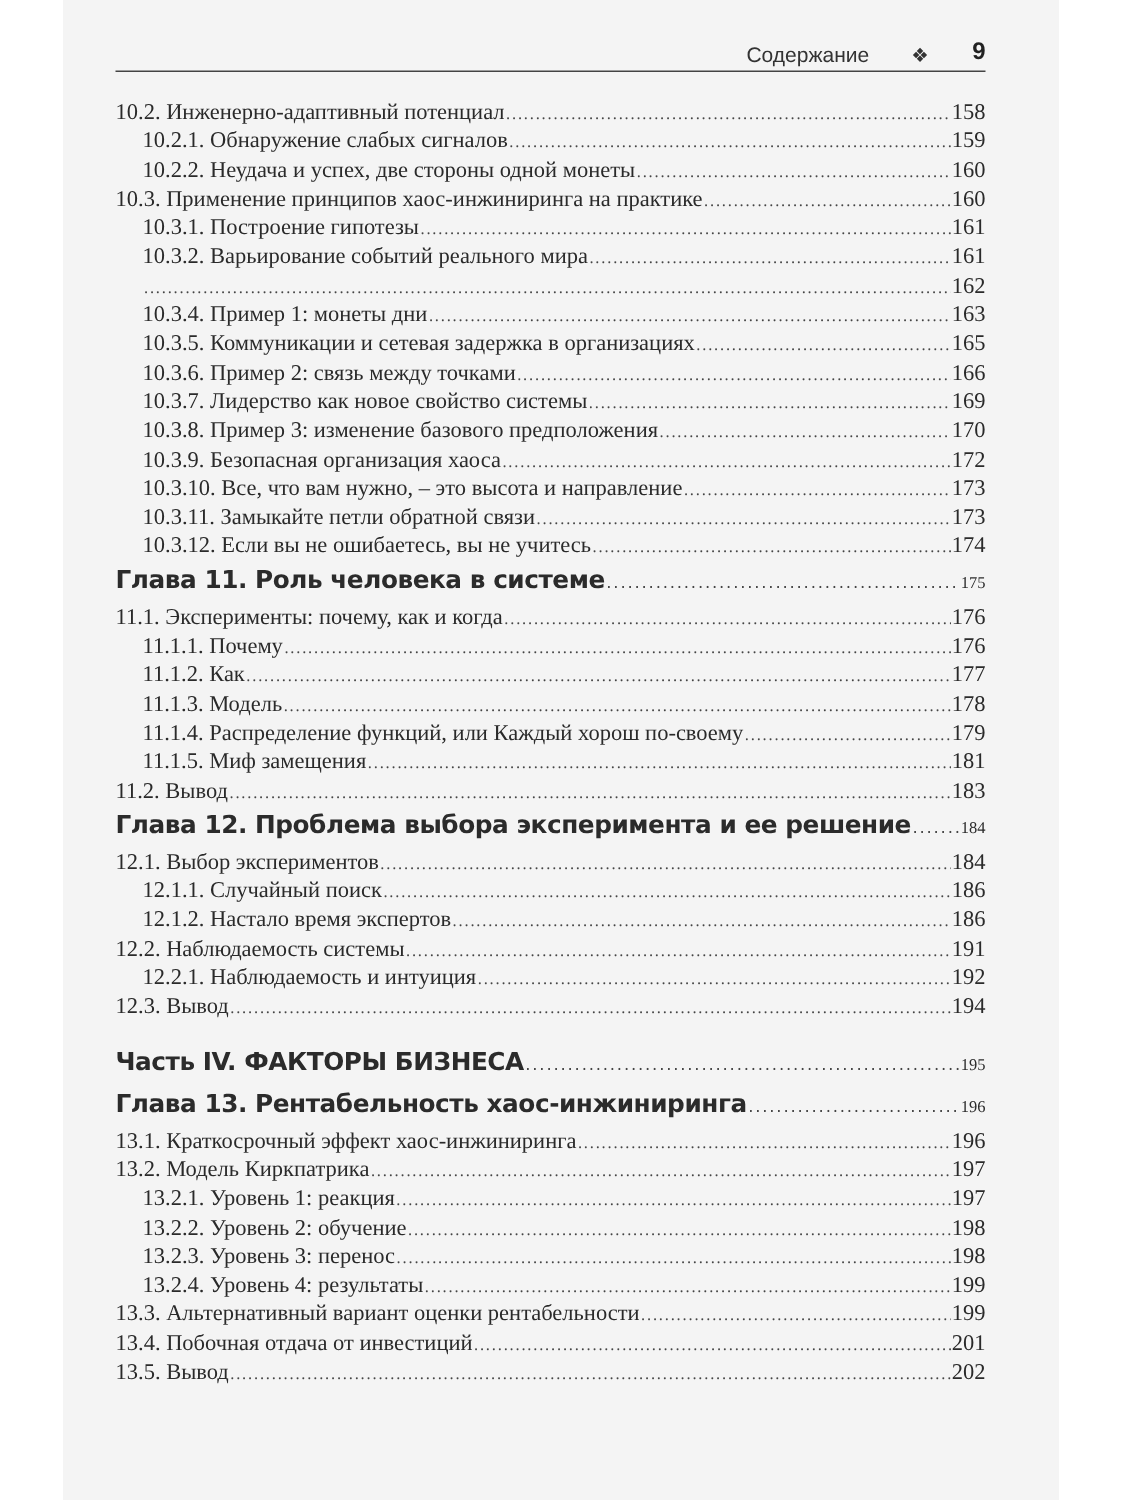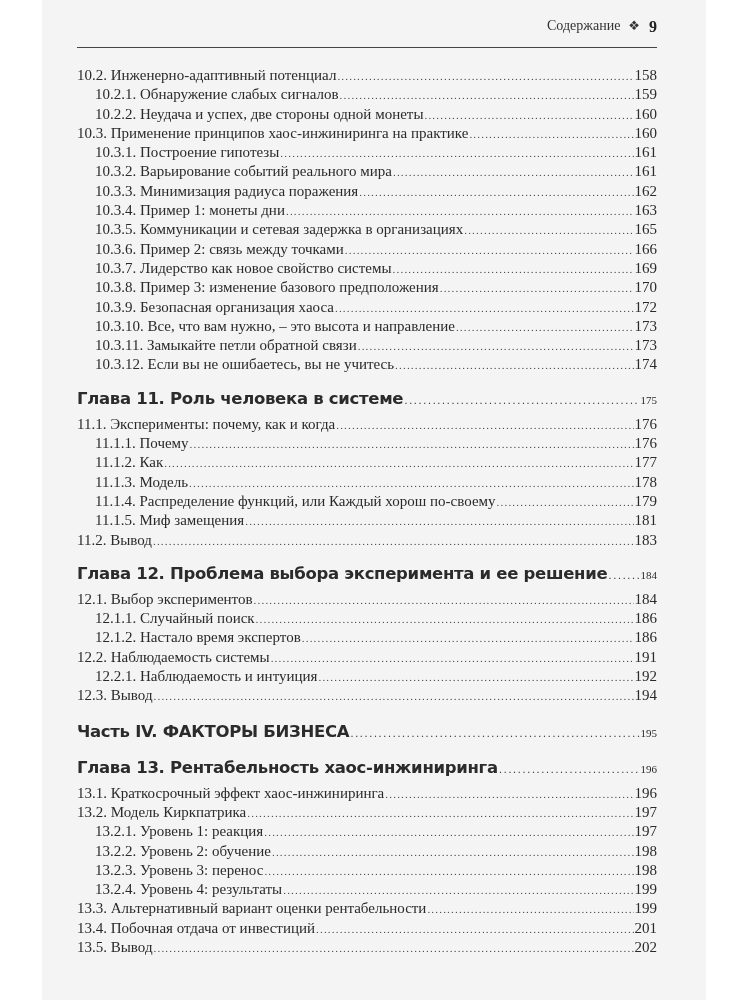--- a/index.html
+++ b/index.html
@@ -8,24 +8,24 @@
       background: #ffffff;
       position: relative;
     }
     .paper {
       position: absolute; left: 42px; top: 0; width: 664px; height: 1000px;
       background: #f4f4f4;
     }
     .header {
       position: absolute; left: 77px; top: 18px; width: 580px; height: 30px;
       border-bottom: 1.5px solid #444;
-      font-family: Liberation Serif, serif;
+      font-family: Liberation Sans, sans-serif;
       font-size: 14px; color: #333;
-      display: flex; justify-content: flex-end; align-items: flex-start;
-      padding-bottom: 3px; box-sizing: border-box;
+      display: flex; justify-content: flex-end; align-items: flex-end;
+      padding-bottom: 3px; box-sizing: border-box; gap: 20px;
     }
     .header .sep { margin: 0 9px 0 8px; font-size: 13px; color: #333; }
     .header .num { font-weight: bold; font-size: 16px; color: #222; }
     .toc {
       position: absolute; left: 77px; top: 66px; width: 580px;
       font-family: "Liberation Serif", serif;
       color: #2a2a2a;
     }
     .row {
       display: flex; align-items: baseline;
@@ -39,21 +39,21 @@
       letter-spacing: 1.2px; font-size: 11px; color: #444;
     }
     .row .dots::before {
       content: "................................................................................................................................................................................................................";
     }
     .row .page { flex: 0 0 auto; }
     .row.chapter {
       font-family: "DejaVu Sans", sans-serif;
       font-weight: bold; font-size: 16.5px; color: #2b2b2b;
       height: 24px; line-height: 24px;
-      margin-top: 12px; margin-bottom: 4px;
+      margin-bottom: 4px;
       letter-spacing: -0.3px;
     }
     .row.chapter .page {
       font-family: "Liberation Serif", serif; font-weight: normal; font-size: 11px; letter-spacing: 0;
     }
     .row.chapter .dots { font-weight: normal; }
     .row.part { margin-top: 14px; }
   </style>
 </head>
 <body>
@@ -92,21 +92,20 @@
         <span class="title">10.3.1. Построение гипотезы</span>
         <span class="dots"></span>
         <span class="page">161</span>
       </div>
       <div class="row l2">
         <span class="title">10.3.2. Варьирование событий реального мира</span>
         <span class="dots"></span>
         <span class="page">161</span>
       </div>
       <div class="row l2">
-        <span class="title">10.3.3. Минимизация радиуса поражения</span>
         <span class="dots"></span>
         <span class="page">162</span>
       </div>
       <div class="row l2">
         <span class="title">10.3.4. Пример 1: монеты дни</span>
         <span class="dots"></span>
         <span class="page">163</span>
       </div>
       <div class="row l2">
         <span class="title">10.3.5. Коммуникации и сетевая задержка в организациях</span>

